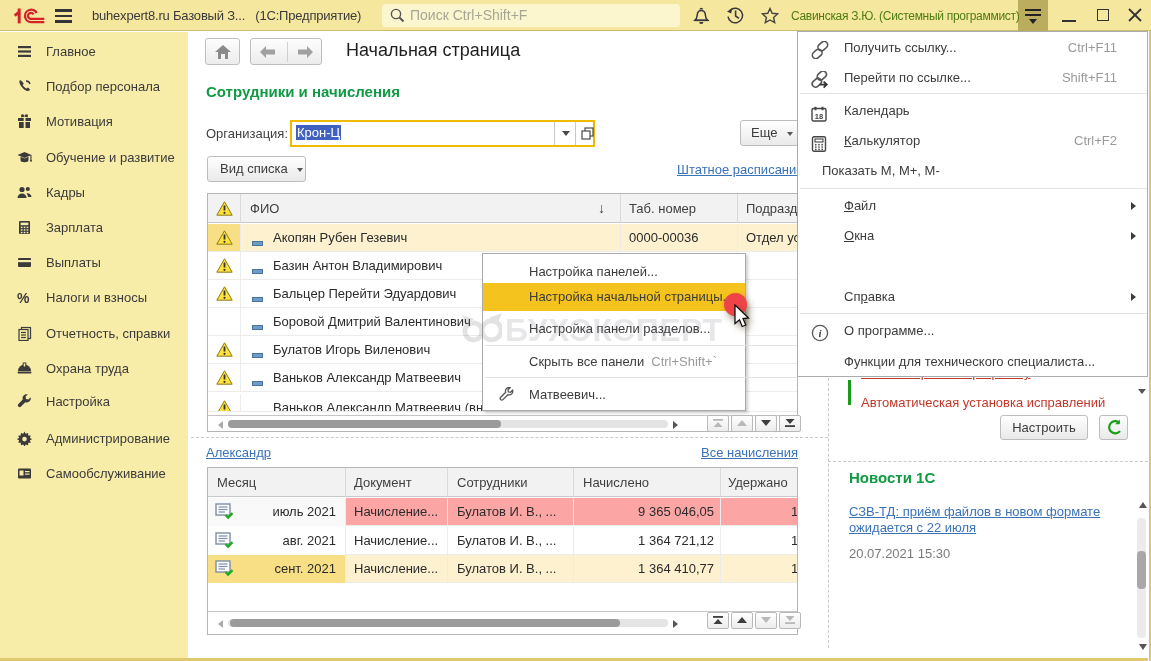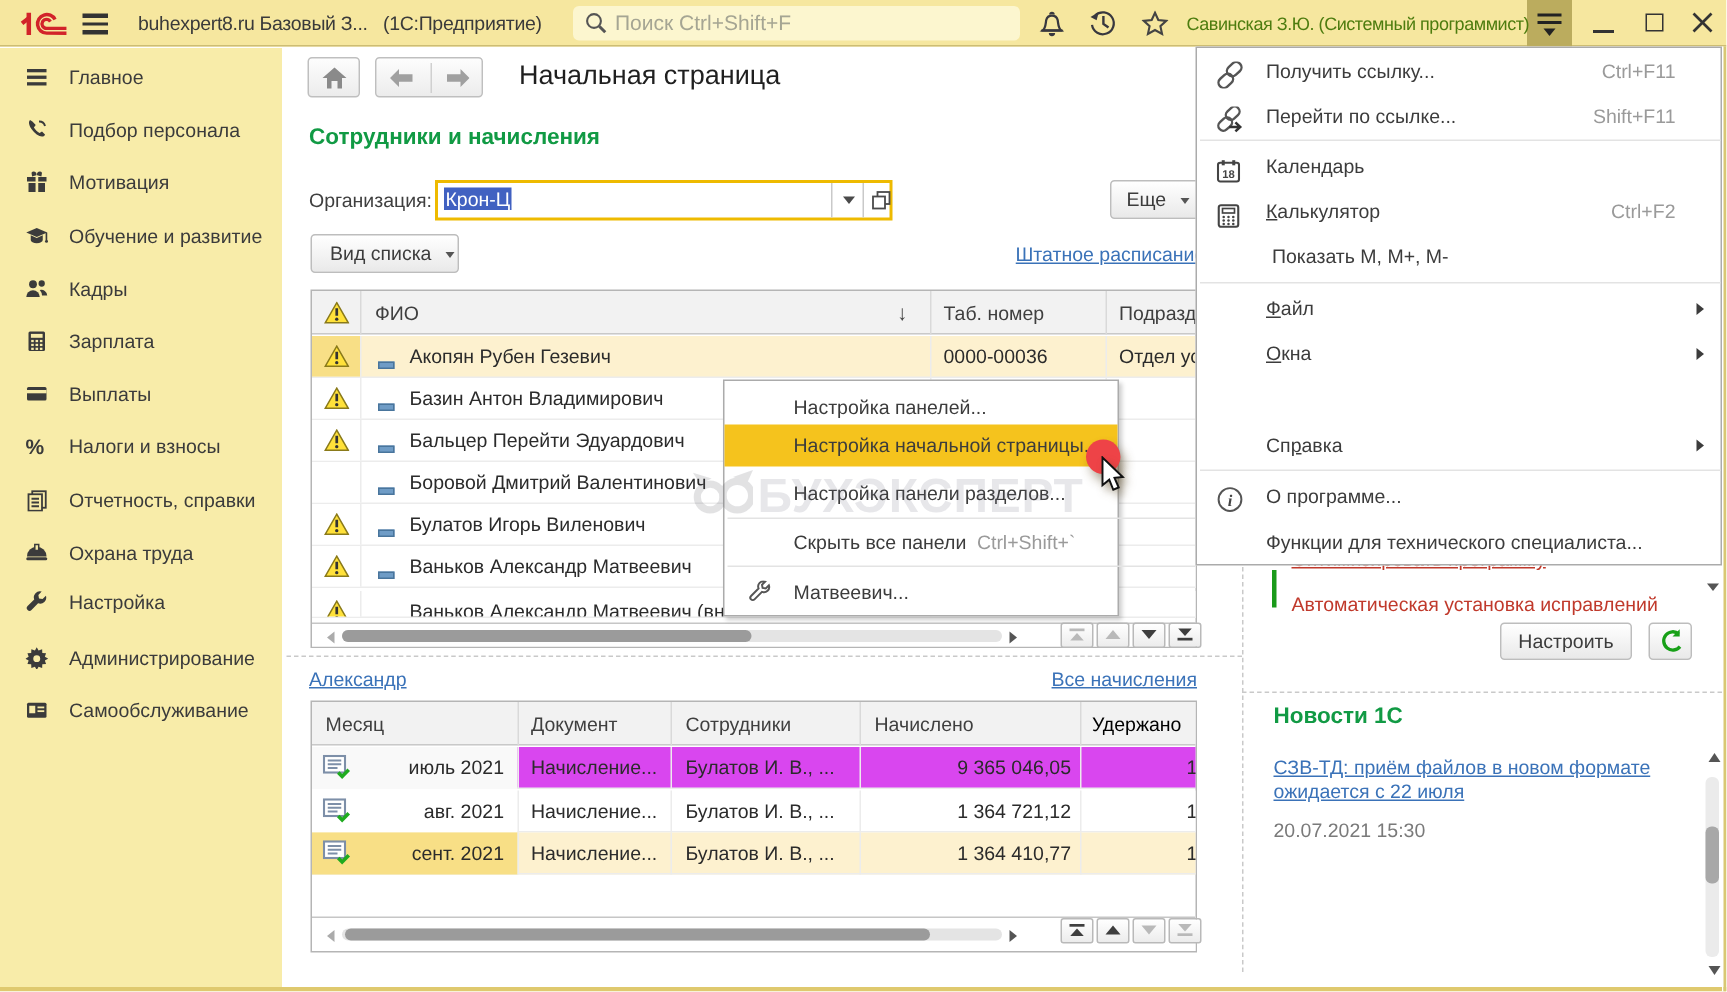--- a/index.html
+++ b/index.html
@@ -406,23 +406,23 @@
     <div style="position:absolute;left:0;top:0;width:591px;height:168px;border:1px solid #b5b5b5;background:#fff;overflow:hidden">
       <div style="position:absolute;left:0;top:0;width:591px;height:29px;background:#f2f2f2;border-bottom:1px solid #c9c9c9">
  <div style="position:absolute;left:9px;top:7px;color:#3f3f3f">Месяц</div>
  <div style="position:absolute;left:137px;top:0;width:1px;height:29px;background:#d9d9d9"></div>
  <div style="position:absolute;left:146px;top:7px;color:#3f3f3f">Документ</div>
  <div style="position:absolute;left:239px;top:0;width:1px;height:29px;background:#d9d9d9"></div>
  <div style="position:absolute;left:249px;top:7px;color:#3f3f3f">Сотрудники</div>
  <div style="position:absolute;left:365px;top:0;width:1px;height:29px;background:#d9d9d9"></div>
  <div style="position:absolute;left:375px;top:7px;color:#3f3f3f">Начислено</div>
  <div style="position:absolute;left:512px;top:0;width:1px;height:29px;background:#d9d9d9"></div>
- <div style="position:absolute;left:520px;top:7px;color:#000000">Удержано</div>
-</div>
-      <div style="position:absolute;left:0;top:30px;width:591px;height:28px;background:#d946ef;border-bottom:1px solid #ececec">
+ <div style="position:absolute;left:520px;top:7px;color:#404040">Удержано</div>
+</div>
+      <div style="position:absolute;left:0;top:30px;width:591px;height:28px;background:#fca5a5;border-bottom:1px solid #ececec">
   <div style="position:absolute;left:0;top:0;width:137px;height:28px;background:#f9f9f9"></div>
   <div style="position:absolute;left:137px;top:0;width:1px;height:28px;background:#ececec"></div>
   <div style="position:absolute;left:239px;top:0;width:1px;height:28px;background:#ececec"></div>
   <div style="position:absolute;left:365px;top:0;width:1px;height:28px;background:#ececec"></div>
   <div style="position:absolute;left:512px;top:0;width:1px;height:28px;background:#ececec"></div>
   <div style="position:absolute;left:7px;top:5px"><svg width="19" height="17" viewBox="0 0 19 17">
             <rect x="1" y="1" width="14" height="11" fill="#fff" stroke="#7d8fa8" stroke-width="1.4"></rect>
             <line x1="3.5" y1="4" x2="12.5" y2="4" stroke="#7d8fa8" stroke-width="1.2"></line>
             <line x1="3.5" y1="6.5" x2="12.5" y2="6.5" stroke="#7d8fa8" stroke-width="1.2"></line>
             <line x1="3.5" y1="9" x2="10" y2="9" stroke="#7d8fa8" stroke-width="1.2"></line>
@@ -552,21 +552,21 @@
             <circle cx="8" cy="8.7" r="0.85"></circle>
             <circle cx="11.2" cy="8.7" r="0.85"></circle>
             <circle cx="4.8" cy="11" r="0.85"></circle>
             <circle cx="8" cy="11" r="0.85"></circle>
             <circle cx="11.2" cy="11" r="0.85"></circle>
             <circle cx="4.8" cy="13.3" r="0.85"></circle>
             <circle cx="8" cy="13.3" r="0.85"></circle>
             <circle cx="11.2" cy="13.3" r="0.85"></circle>
           </g>
         </svg></span><span style="margin-left:46px"><u>К</u>алькулятор</span><span class="shortcut" style="right:30px;top:0">Ctrl+F2</span></div>
-    <div class="mitem " style="top:124px;height:30px;line-height:30px"><span style="margin-left:50px">Показать М, М+, М-</span></div>
+    <div class="mitem " style="top:124px;height:30px;line-height:30px"><span style="margin-left:24px">Показать М, М+, М-</span></div>
     <div style="position:absolute;left:2px;top:156px;width:347px;border-top:1px solid #e3e3e3"></div>
     <div class="mitem " style="top:159px;height:30px;line-height:30px"><span style="margin-left:46px"><u>Ф</u>айл</span><span class="arrowr" style="right:11px;top:11px"></span></div>
     <div class="mitem " style="top:189px;height:30px;line-height:30px"><span style="margin-left:46px"><u>О</u>кна</span><span class="arrowr" style="right:11px;top:11px"></span></div>
     <div class="mitem " style="top:250px;height:30px;line-height:30px"><span style="margin-left:46px">Сп<u>р</u>авка</span><span class="arrowr" style="right:11px;top:11px"></span></div>
     <div style="position:absolute;left:2px;top:281px;width:347px;border-top:1px solid #e3e3e3"></div>
     <div class="mitem " style="top:284px;height:30px;line-height:30px"><span style="position:absolute;left:13px;top:6.5px"><svg width="18" height="18" viewBox="0 0 18 18">
           <circle cx="9" cy="9" r="7.6" fill="none" stroke="#555" stroke-width="1.3"></circle>
           <text x="9" y="13" font-size="11" font-style="italic" font-weight="bold" fill="#444" text-anchor="middle" font-family="Liberation Serif">i</text>
         </svg></span><span style="margin-left:46px">О программе...</span></div>
     <div class="mitem " style="top:314px;height:31px;line-height:31px"><span style="margin-left:46px">Функции для технического специалиста...</span></div>

